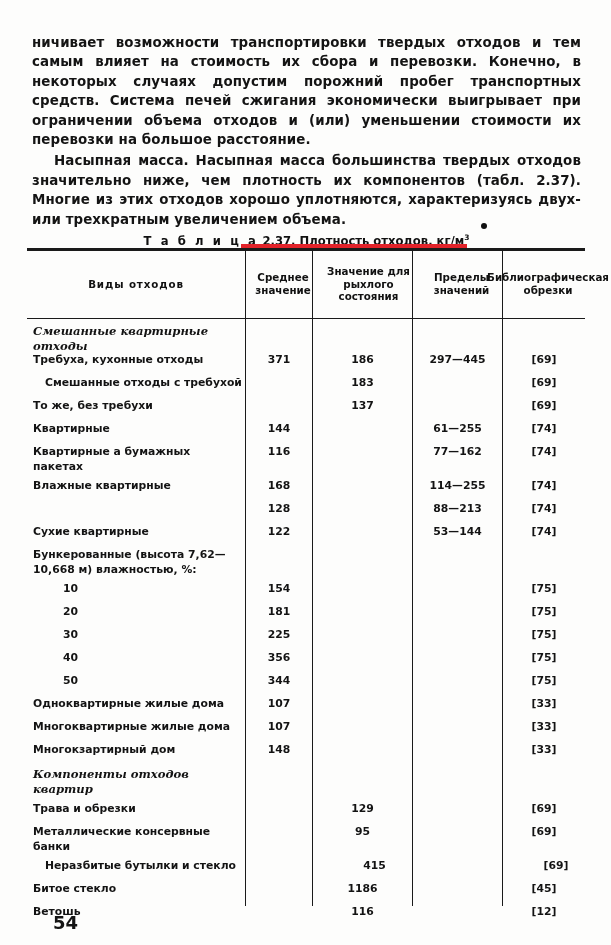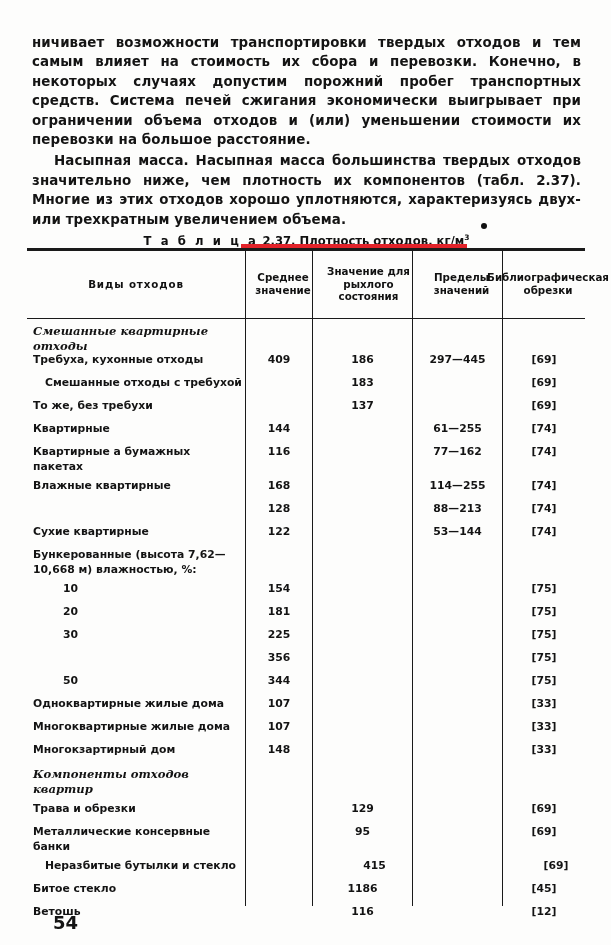--- a/index.html
+++ b/index.html
@@ -183,21 +183,21 @@
     <div class="rows" id="rows">
         <div class="row section" style="height: 30px;">
           <div class="cell name" style="position: absolute; left: 0px; width: 218px; top: 4px;">Смешанные квартирные отходы</div>
           <div class="cell num" style="position: absolute; left: 219px; width: 66px; top: 4px;"></div>
           <div class="cell num" style="position: absolute; left: 286px; width: 99px; top: 4px;"></div>
           <div class="cell num" style="position: absolute; left: 386px; width: 89px; top: 4px;"></div>
           <div class="cell ref" style="position: absolute; left: 476px; width: 82px; top: 4px;"></div>
         </div>
         <div class="row" style="height: 23px;">
           <div class="cell name" style="position: absolute; left: 0px; width: 218px; top: 3px;">Требуха, кухонные отходы</div>
-          <div class="cell num" style="position: absolute; left: 219px; width: 66px; top: 3px;">409</div>
+          <div class="cell num" style="position: absolute; left: 219px; width: 66px; top: 3px;">371</div>
           <div class="cell num" style="position: absolute; left: 286px; width: 99px; top: 3px;">186</div>
           <div class="cell num" style="position: absolute; left: 386px; width: 89px; top: 3px;">297—445</div>
           <div class="cell ref" style="position: absolute; left: 476px; width: 82px; top: 3px;">[69]</div>
         </div>
         <div class="row" style="height: 23px;">
           <div class="cell name" style="position: absolute; left: 12px; width: 218px; top: 3px;">Смешанные отходы с требухой</div>
           <div class="cell num" style="position: absolute; left: 219px; width: 66px; top: 3px;"></div>
           <div class="cell num" style="position: absolute; left: 286px; width: 99px; top: 3px;">183</div>
           <div class="cell num" style="position: absolute; left: 386px; width: 89px; top: 3px;"></div>
           <div class="cell ref" style="position: absolute; left: 476px; width: 82px; top: 3px;">[69]</div>
@@ -265,20 +265,21 @@
           <div class="cell ref" style="position: absolute; left: 476px; width: 82px; top: 3px;">[75]</div>
         </div>
         <div class="row" style="height: 23px;">
           <div class="cell name indent" style="position: absolute; left: 0px; width: 218px; top: 3px;">30</div>
           <div class="cell num" style="position: absolute; left: 219px; width: 66px; top: 3px;">225</div>
           <div class="cell num" style="position: absolute; left: 286px; width: 99px; top: 3px;"></div>
           <div class="cell num" style="position: absolute; left: 386px; width: 89px; top: 3px;"></div>
           <div class="cell ref" style="position: absolute; left: 476px; width: 82px; top: 3px;">[75]</div>
         </div>
         <div class="row" style="height: 23px;">
+          <div class="cell name indent" style="position: absolute; left: 0px; width: 218px; top: 3px;">40</div>
           <div class="cell num" style="position: absolute; left: 219px; width: 66px; top: 3px;">356</div>
           <div class="cell num" style="position: absolute; left: 286px; width: 99px; top: 3px;"></div>
           <div class="cell num" style="position: absolute; left: 386px; width: 89px; top: 3px;"></div>
           <div class="cell ref" style="position: absolute; left: 476px; width: 82px; top: 3px;">[75]</div>
         </div>
         <div class="row" style="height: 23px;">
           <div class="cell name indent" style="position: absolute; left: 0px; width: 218px; top: 3px;">50</div>
           <div class="cell num" style="position: absolute; left: 219px; width: 66px; top: 3px;">344</div>
           <div class="cell num" style="position: absolute; left: 286px; width: 99px; top: 3px;"></div>
           <div class="cell num" style="position: absolute; left: 386px; width: 89px; top: 3px;"></div>

